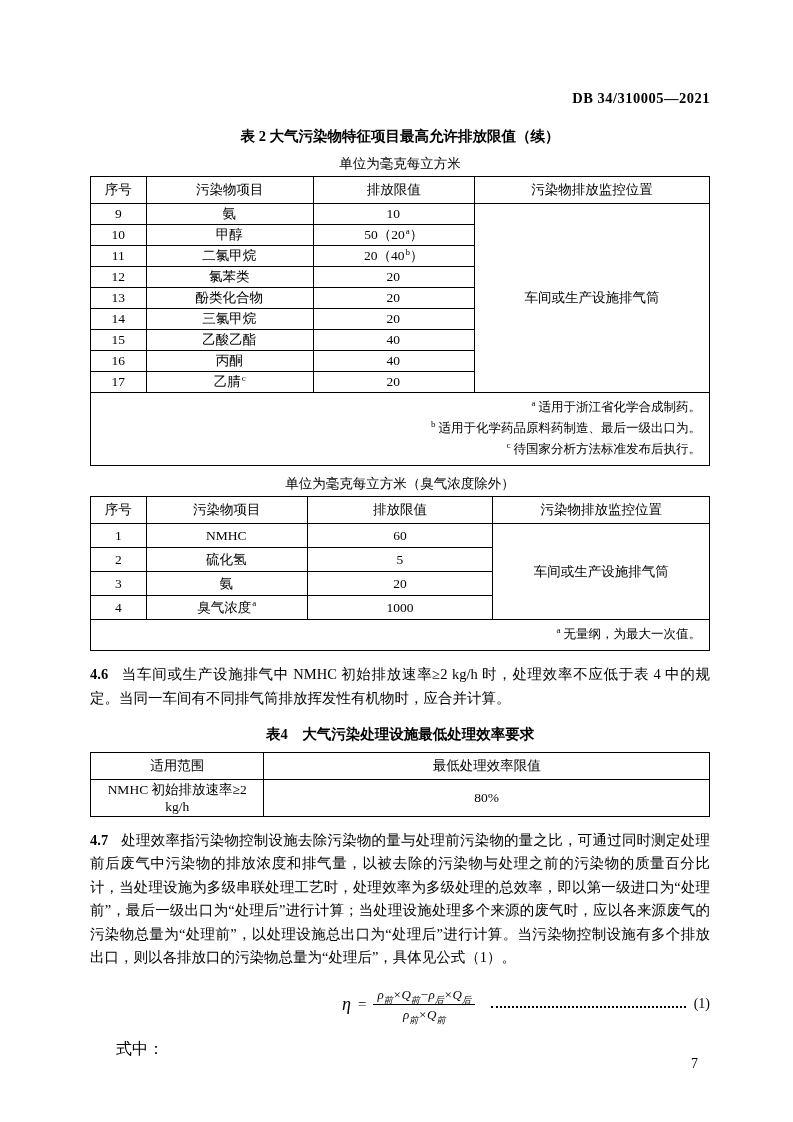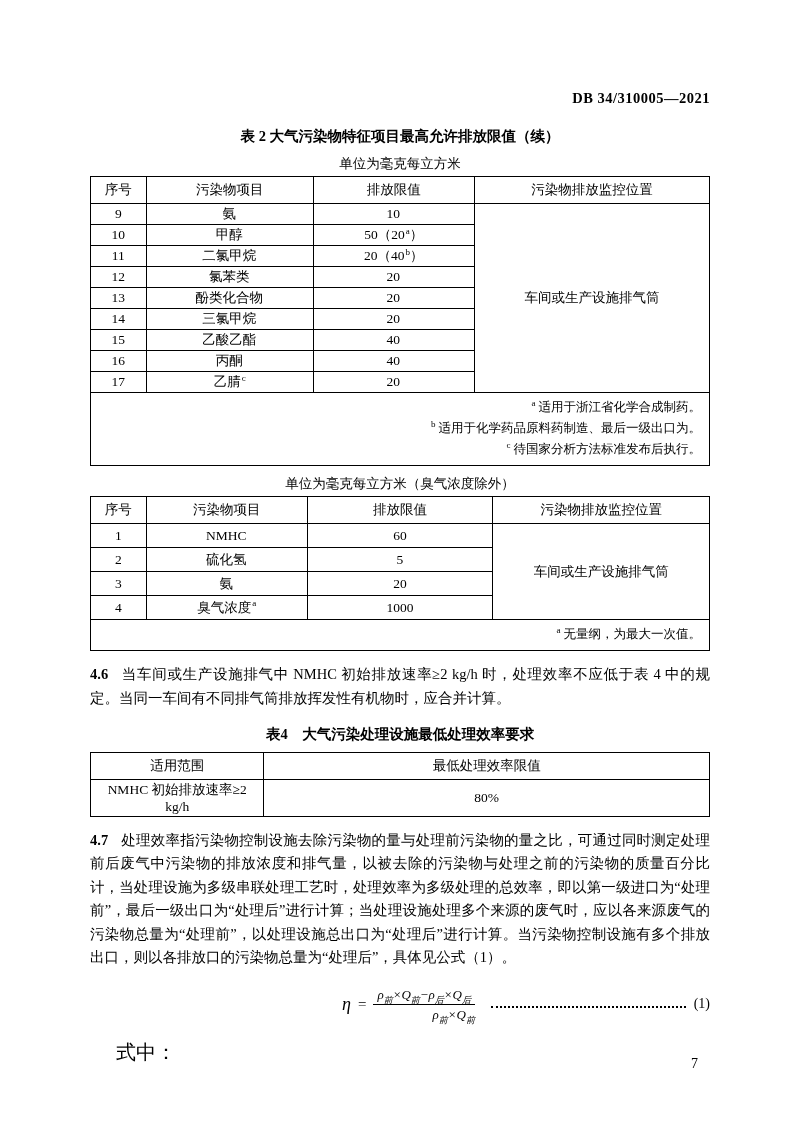--- a/index.html
+++ b/index.html
@@ -91,41 +91,41 @@
   }
   .eta {
     font-style: italic;
     font-size: 18px;
     margin-right: 7px;
   }
   .eq-sign { margin-right: 7px; font-size: 15px; }
   .frac {
     display: inline-flex;
     flex-direction: column;
-    align-items: flex-end;
+    align-items: center;
     font-style: italic;
     font-size: 13px;
     line-height: 17px;
   }
   .frac .num {
     border-bottom: 1px solid #000;
     padding: 0 4px 1px;
   }
   .frac .den { padding-top: 1px; }
   .frac sub { font-size: 9px; line-height: 0; }
   .leader {
     flex: 1;
     border-bottom: 2px dotted #000;
     height: 2px;
     margin: 6px 8px 0 16px;
     align-self: center;
   }
   .eq-no { font-size: 14px; }
   .where-label {
-    font-size: 20px;
+    font-size: 16px;
     margin-top: 16px;
     padding-left: 26px;
   }
   .page-no {
     position: absolute;
     right: 95px;
     bottom: 50px;
     font-size: 14px;
   }
 </style>

